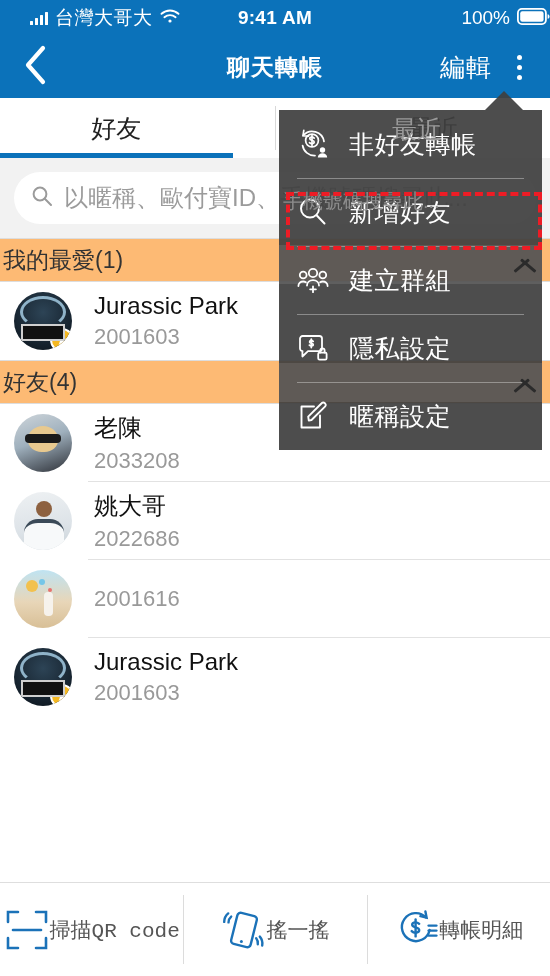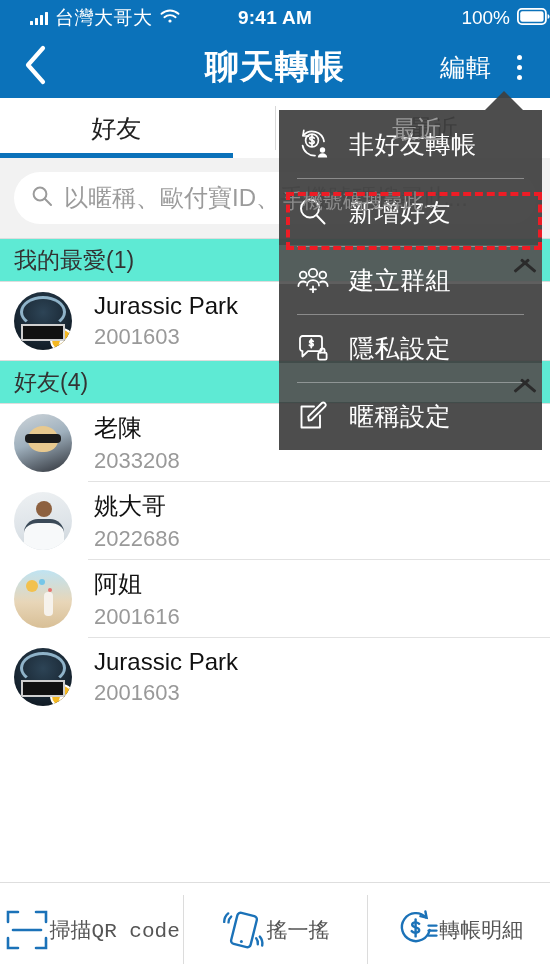--- a/index.html
+++ b/index.html
@@ -41,21 +41,21 @@
     position:absolute; left:0; top:36px; width:550px; height:62px;
     background:#0b72ba; color:#fff;
   }
   .nav-back{
     position:absolute; left:10px; top:0; height:62px; width:52px;
     display:flex; align-items:center; justify-content:center;
   }
   .nav-title{
     position:absolute; left:0; right:0; top:0; height:62px;
     display:flex; align-items:center; justify-content:center;
-    font-size:34px; font-weight:bold; letter-spacing:1px;
+    font-size:23px; font-weight:bold; letter-spacing:1px;
   }
   .nav-edit{
     position:absolute; right:58px; top:0; height:62px;
     display:flex; align-items:center;
     font-size:25px; letter-spacing:1px;
   }
   .nav-kebab{
     position:absolute; right:14px; top:0; height:62px; width:34px;
     display:flex; flex-direction:column; align-items:center; justify-content:center; gap:5px;
   }
@@ -87,22 +87,22 @@
     display:flex; align-items:center; padding:0 16px; gap:10px;
     overflow:hidden;
   }
   .search-ph{
     font-size:24px; color:#9b9b9b; white-space:nowrap;
   }
 
   
   .list{ position:absolute; left:0; top:238px; width:550px; }
   .sec-head{
-    height:44px; background:#5eead4; display:flex; align-items:center;
-    padding-left:14px; font-size:23px; color:#333;
+    height:44px; background:#fdba74; display:flex; align-items:center;
+    padding-left:3px; font-size:23px; color:#333;
     border-top:1px solid #ddd; border-bottom:1px solid #ddd;
   }
   .row{
     height:78px; display:flex; align-items:center;
     padding-left:14px; background:#fff; position:relative;
   }
   .row::after{
     content:""; position:absolute; left:88px; right:0; bottom:0;
     height:1px; background:#e2e2e2;
   }
@@ -332,21 +332,20 @@
     <div class="avatar av-man"></div>
     <div class="rowtext">
       <span class="rname">姚大哥</span>
       <span class="rid">2022686</span>
     </div>
   </div>
 
   <div class="row">
     <div class="avatar av-beach"></div>
     <div class="rowtext">
-      <span class="rname">阿姐</span>
       <span class="rid">2001616</span>
     </div>
   </div>
 
   <div class="row nohr">
     <div class="avatar av-jp">
       <span class="star">★</span>
     </div>
     <div class="rowtext">
       <span class="rname">Jurassic Park</span>

